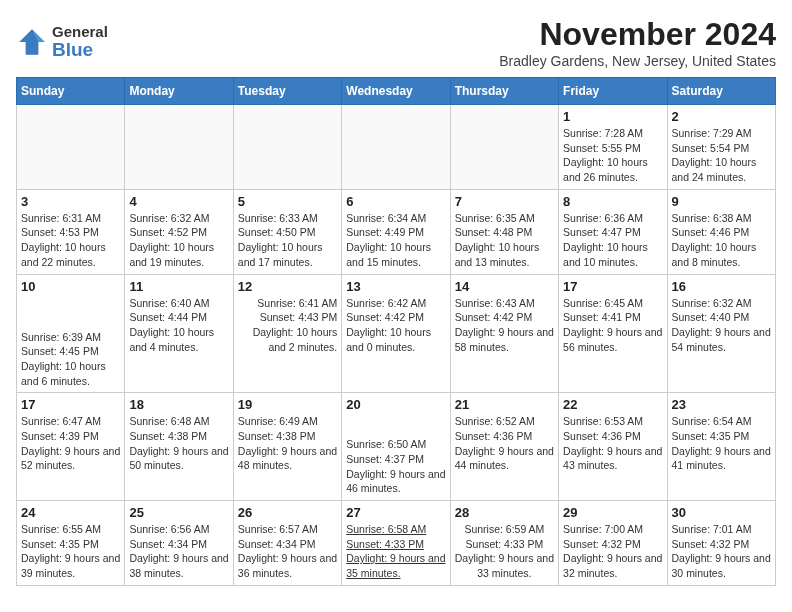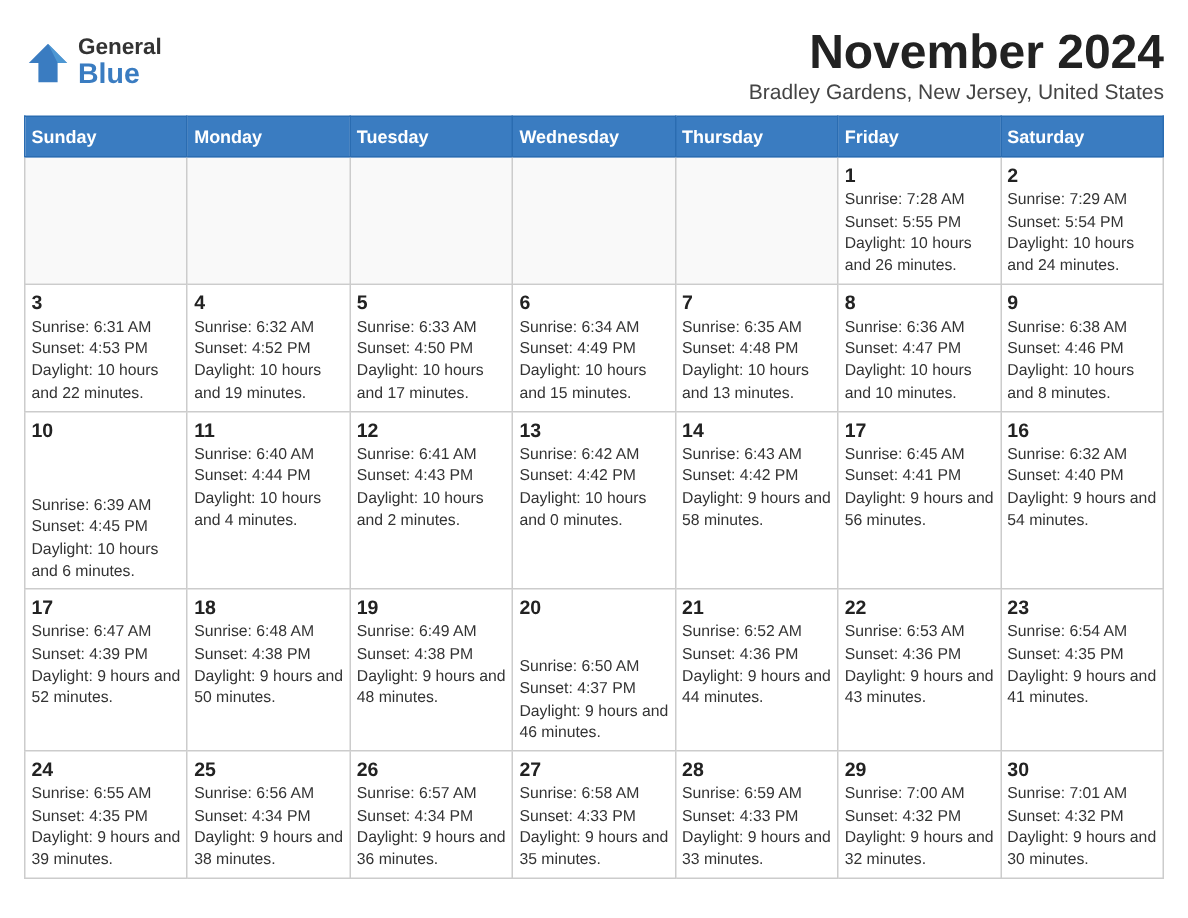--- a/index.html
+++ b/index.html
@@ -197,21 +197,21 @@
 Daylight: 10 hours and 6 minutes.</div>
         </td>
         <td>
           <span class="day-number">11</span>
           <div class="day-info" style="white-space: pre-line;">Sunrise: 6:40 AM
 Sunset: 4:44 PM
 Daylight: 10 hours and 4 minutes.</div>
         </td>
         <td>
           <span class="day-number">12</span>
-          <div class="day-info" style="white-space: pre-line;">Sunrise: 6:41 AM
+          <div class="day-info" style="white-space: pre-line; text-align: right;">Sunrise: 6:41 AM
 Sunset: 4:43 PM
 Daylight: 10 hours and 2 minutes.</div>
         </td>
         <td>
           <span class="day-number">13</span>
           <div class="day-info" style="white-space: pre-line;">Sunrise: 6:42 AM
 Sunset: 4:42 PM
 Daylight: 10 hours and 0 minutes.</div>
         </td>
         <td>
@@ -291,27 +291,27 @@
 Daylight: 9 hours and 38 minutes.</div>
         </td>
         <td>
           <span class="day-number">26</span>
           <div class="day-info" style="white-space: pre-line;">Sunrise: 6:57 AM
 Sunset: 4:34 PM
 Daylight: 9 hours and 36 minutes.</div>
         </td>
         <td>
           <span class="day-number">27</span>
-          <div class="day-info" style="white-space: pre-line;">Sunrise: 6:58 AM
+          <div class="day-info" style="white-space: pre-line; text-decoration: underline;">Sunrise: 6:58 AM
 Sunset: 4:33 PM
 Daylight: 9 hours and 35 minutes.</div>
         </td>
         <td>
           <span class="day-number">28</span>
-          <div class="day-info" style="white-space: pre-line;">Sunrise: 6:59 AM
+          <div class="day-info" style="white-space: pre-line; text-align: center;">Sunrise: 6:59 AM
 Sunset: 4:33 PM
 Daylight: 9 hours and 33 minutes.</div>
         </td>
         <td>
           <span class="day-number">29</span>
           <div class="day-info" style="white-space: pre-line;">Sunrise: 7:00 AM
 Sunset: 4:32 PM
 Daylight: 9 hours and 32 minutes.</div>
         </td>
         <td>

